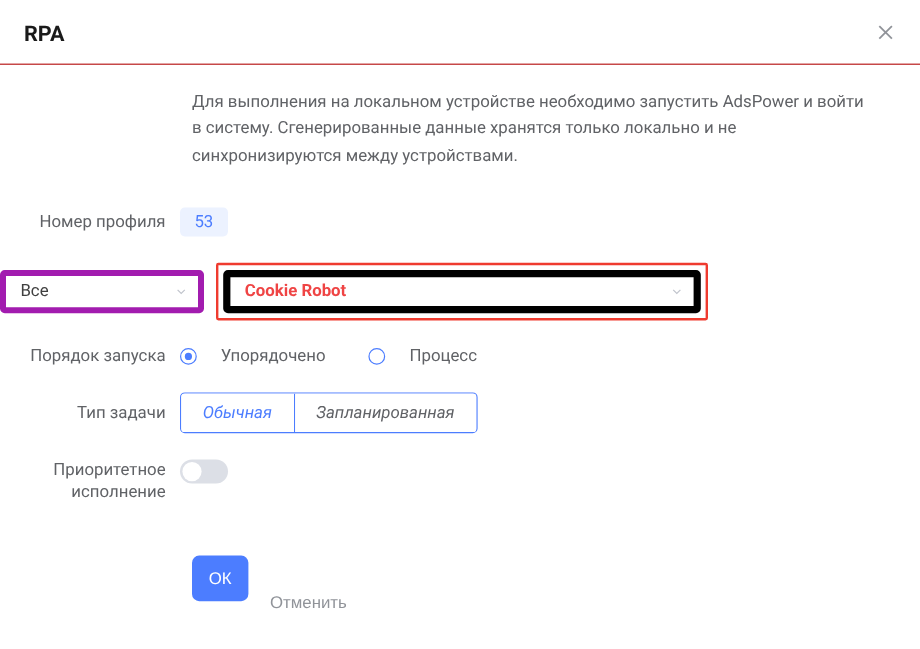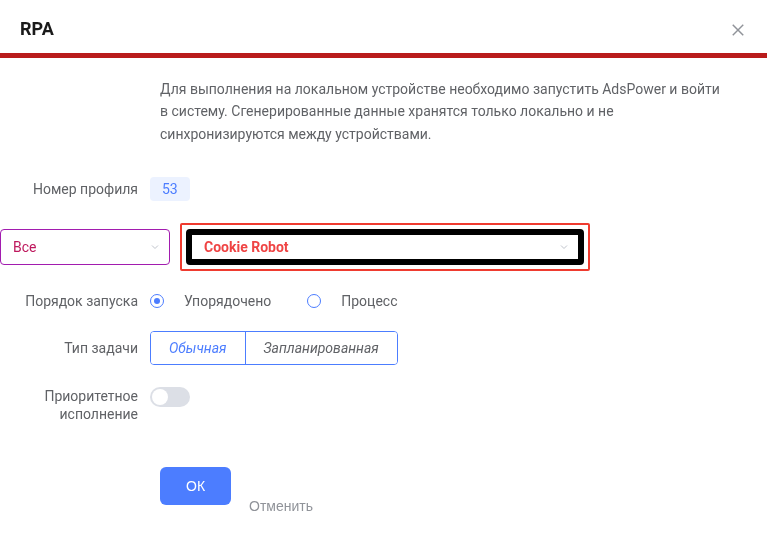--- a/index.html
+++ b/index.html
@@ -7,23 +7,23 @@
     font-family: -apple-system, BlinkMacSystemFont, "Segoe UI", Roboto, Arial, sans-serif;
     background: #fff;
     color: #303133;
     width: 767px;
     height: 541px;
     overflow: hidden;
   }
   .header {
     display: flex;
     justify-content: space-between;
-    align-items: flex-end;
+    align-items: flex-start;
     padding: 18px 20px 14px 20px;
-    border-bottom: 5px solid #b91c1c;
+    border-bottom: 1px solid #b91c1c;
   }
   .title {
     font-size: 18px;
     font-weight: 700;
     color: #1a1a1a;
   }
   .close-btn {
     cursor: pointer;
     color: #909399;
     display: inline-flex;
@@ -60,28 +60,28 @@
   .badge {
     background: #ecf2ff;
     color: #4c7dff;
     font-size: 14px;
     padding: 4px 12px;
     border-radius: 4px;
     display: inline-block;
   }
   .select {
     position: relative;
-    border: 1px solid #a21caf;
+    border: 5px solid #a21caf;
     border-radius: 4px;
     height: 36px;
     display: flex;
     align-items: center;
     padding: 0 28px 0 12px;
     font-size: 14px;
-    color: #be185d;
+    color: #404040;
     background: #fff;
     cursor: pointer;
   }
   .select .caret {
     position: absolute;
     right: 8px;
     top: 50%;
     transform: translateY(-50%);
     color: #c0c4cc;
     display: inline-flex;
@@ -175,21 +175,21 @@
     display: flex;
     gap: 18px;
     align-items: center;
   }
   .btn-primary {
     background: #4c7dff;
     color: #fff;
     border: none;
     border-radius: 6px;
     height: 38px;
-    padding: 0 26px;
+    padding: 0 14px;
     font-size: 14px;
     cursor: pointer;
   }
   .btn-text {
     background: none;
     border: none;
     color: #909399;
     font-size: 14px;
     cursor: pointer;
     margin-top: 40px;

